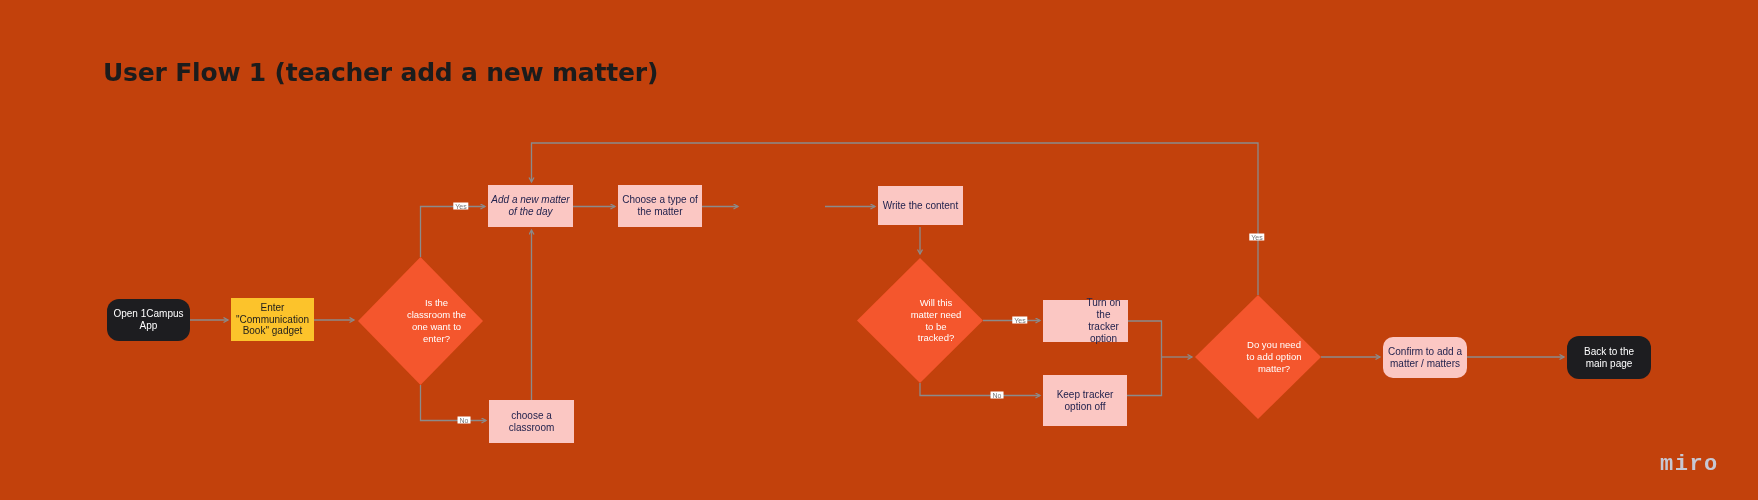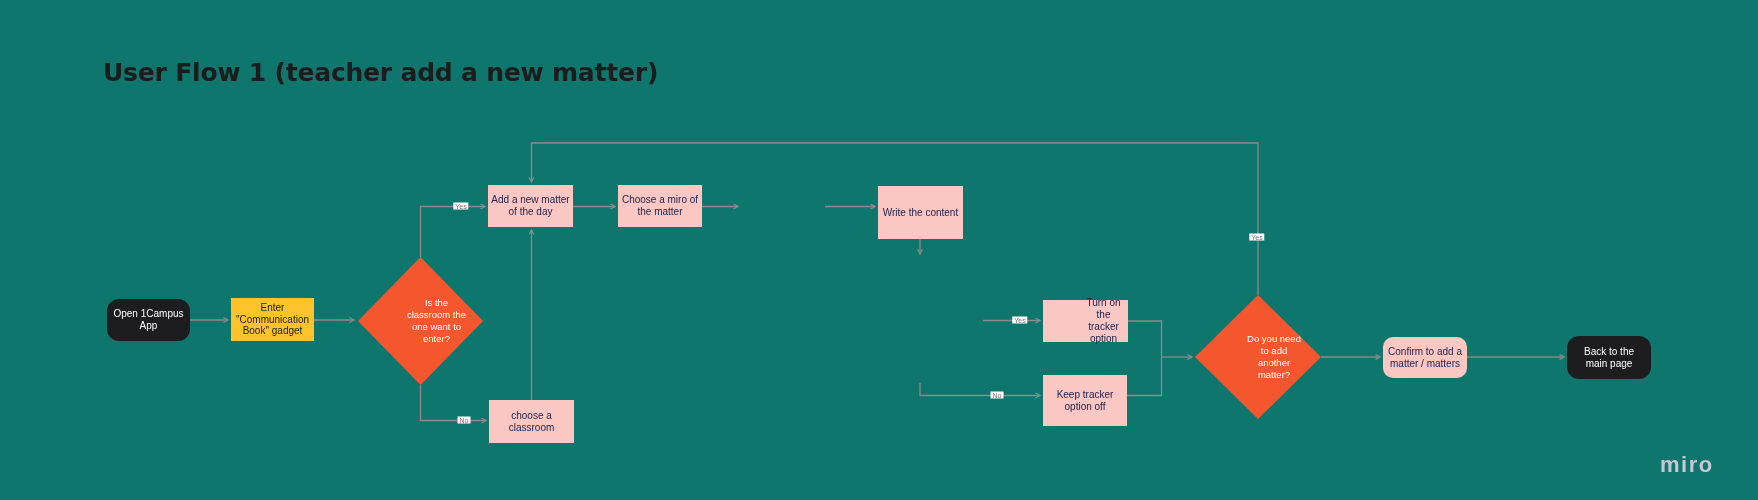--- a/index.html
+++ b/index.html
@@ -1,19 +1,19 @@
 <!DOCTYPE html>
 <html><head>
 <meta charset="utf-8">
 <style>
   html,body{margin:0;padding:0;background:#fff;}
   .canvas{
     position:relative;
     width:1758px;height:500px;
-    background:#0f766e;
+    background:#c2410c;
     font-family:"Liberation Sans",sans-serif;
     overflow:hidden;
   }
   .title{
     position:absolute;left:103px;top:58px;margin:0;
     font-family:"DejaVu Sans",sans-serif;
     font-size:25px;font-weight:800;letter-spacing:-0.2px;
     color:#1c1c1c;white-space:nowrap;
   }
   .edges{position:absolute;left:0;top:0;}
@@ -30,21 +30,21 @@
     clip-path:polygon(50% 0,100% 50%,50% 100%,0 50%);
     background:#f4562d;color:#ffffff;font-size:9.5px;line-height:1.25;
   }
   .diamond .dlabel{display:inline-block;width:60px;margin-left:32px;}
   .edge-label{
     position:absolute;transform:translate(-50%,-50%);
     font-size:7px;color:#757575;background:#ffffff;padding:0 2px;line-height:1;
   }
   .watermark{
     position:absolute;left:1660px;top:452px;
-    font-family:Liberation Sans, sans-serif;
+    font-family:Liberation Mono, monospace;
     font-size:22px;font-weight:bold;letter-spacing:1.5px;
     color:#c7c7d3;
   }
 </style>
 </head>
 <body>
 
 <div class="canvas">
 
   <h1 class="title">User Flow 1 (teacher add a new matter)</h1>
@@ -78,44 +78,47 @@
   </div>
 
   <div class="node rect-yellow" style="left:231px;top:298px;width:83px;height:43px;">
     <span>Enter "Communication Book" gadget</span>
   </div>
 
   <div class="node diamond" style="left:358px;top:257px;width:125px;height:128px;">
     <span class="dlabel">Is the classroom the one want to enter?</span>
   </div>
 
-  <div class="node rect-pink" style="left:488px;top:185px;width:85px;height:42px;">
+  <div class="node rect-pink" style="left:488px;top:185px;width:85px;height:42px;font-style:italic;">
     <span>Add a new matter of the day</span>
   </div>
 
   <div class="node rect-pink" style="left:618px;top:185px;width:84px;height:42px;">
-    <span>Choose a miro of the matter</span>
+    <span>Choose a type of the matter</span>
   </div>
 
 
-  <div class="node rect-pink" style="left:878px;top:186px;width:85px;height:53px;justify-content:center;">
+  <div class="node rect-pink" style="left:878px;top:186px;width:85px;height:39px;justify-content:center;">
     <span>Write the content</span>
   </div>
 
+  <div class="node diamond" style="left:857px;top:258px;width:126px;height:125px;">
+    <span class="dlabel">Will this matter need to be tracked?</span>
+  </div>
 
   <div class="node rect-pink" style="left:1043px;top:300px;width:85px;height:42px;padding-left:39px;">
     <span>Turn on the tracker option</span>
   </div>
 
   <div class="node rect-pink" style="left:1043px;top:375px;width:84px;height:51px;">
     <span>Keep tracker option off</span>
   </div>
 
   <div class="node diamond" style="left:1195px;top:295px;width:126px;height:124px;">
-    <span class="dlabel">Do you need to add another matter?</span>
+    <span class="dlabel">Do you need to add option matter?</span>
   </div>
 
   <div class="node rect-pink" style="left:1383px;top:337px;width:84px;height:41px;border-radius:10px;">
     <span>Confirm to add a matter / matters</span>
   </div>
 
   <div class="node rect-pink" style="left:489px;top:400px;width:85px;height:43px;">
     <span>choose a classroom</span>
   </div>
 

